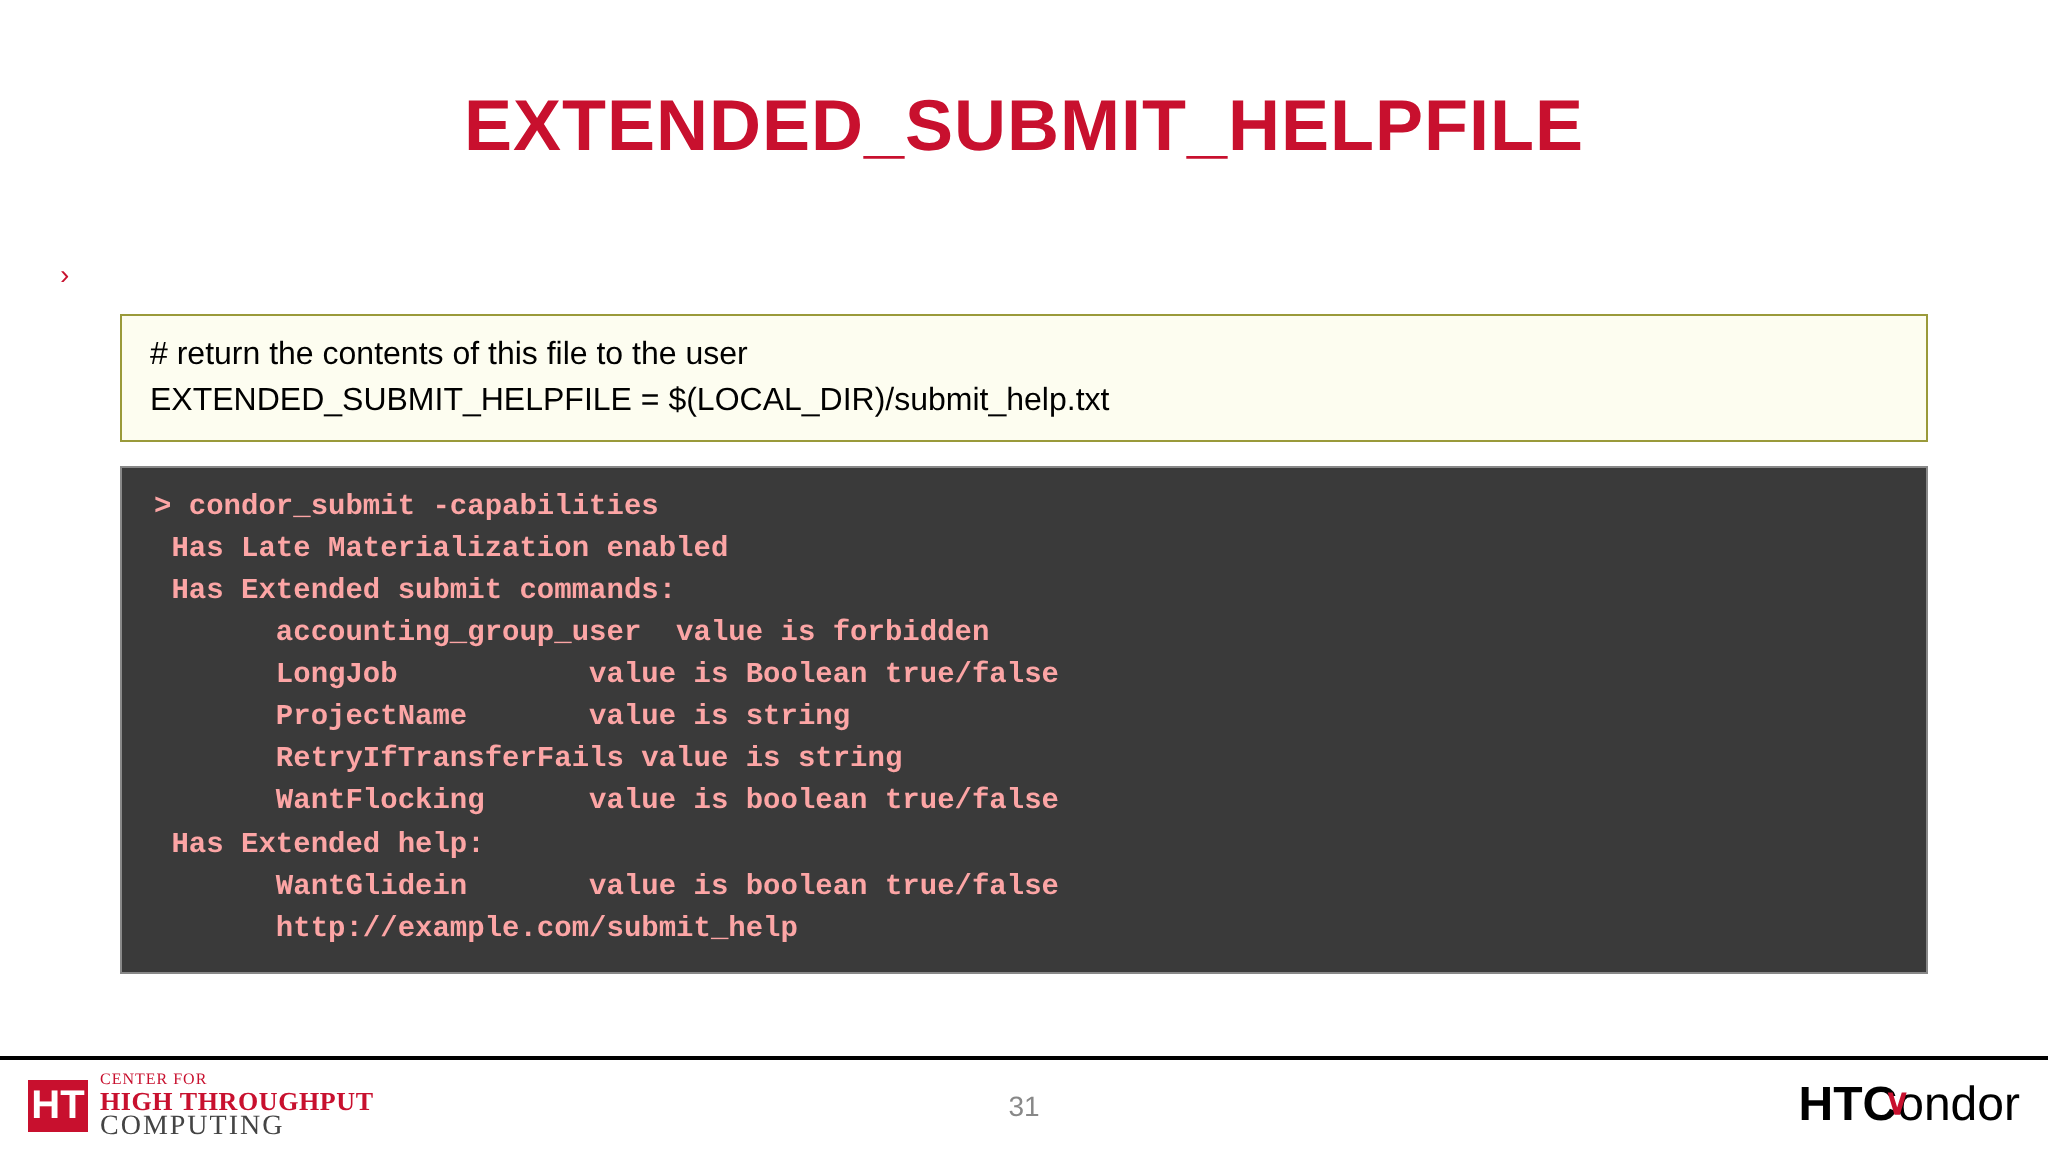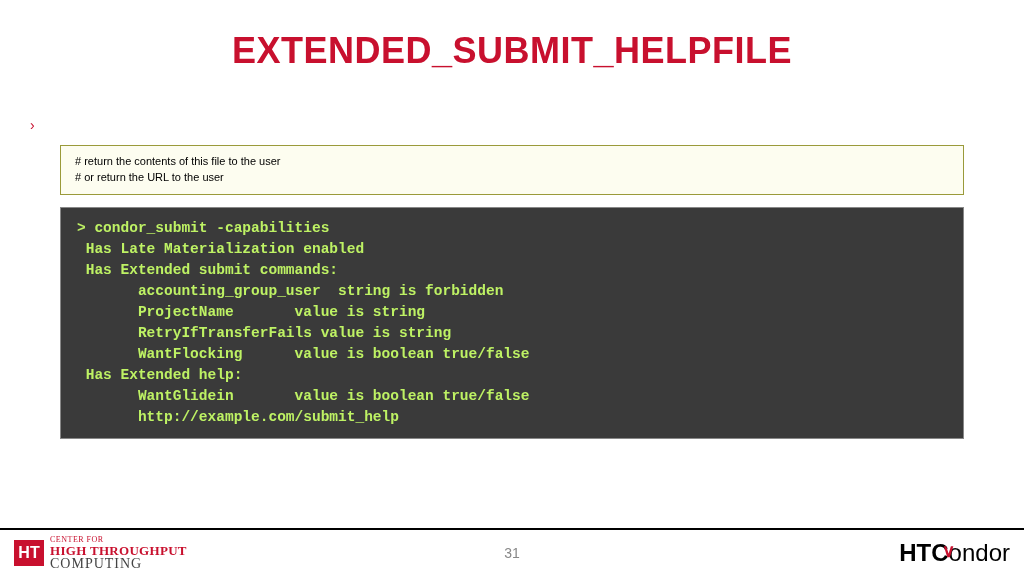--- a/index.html
+++ b/index.html
@@ -7,21 +7,21 @@
       width: 1024px;
       height: 576px;
       font-family: Arial, Helvetica, sans-serif;
       background: #fff;
       position: relative;
       overflow: hidden;
     }
     .slide {
       width: 100%;
       height: 100%;
-      padding: 20px 60px 0 60px;
+      padding: 32px 60px 0 60px;
       position: relative;
     }
     .title {
       color: #c8102e;
       font-size: 36px;
       font-weight: bold;
       text-align: center;
       margin-top: 10px;
       margin-bottom: 45px;
       letter-spacing: 0.5px;
@@ -40,28 +40,28 @@
     .bullet-text {
       font-size: 28px;
       color: #000;
     }
     .config-box {
       border: 1px solid #9a9a3a;
       background: #fdfdf0;
       padding: 8px 14px;
       margin: 0 0 12px 0;
       font-family: Arial, Helvetica, sans-serif;
-      font-size: 11px;
+      font-size: 16px;
       line-height: 1.45;
       color: #000;
     }
     .config-line { white-space: pre; }
     .terminal-box {
       background: #3a3a3a;
-      color: #bef264;
+      color: #fca5a5;
       padding: 10px 16px;
       font-family: "Courier New", Courier, monospace;
       font-size: 14.5px;
       font-weight: bold;
       line-height: 1.45;
       border: 1px solid #888;
     }
     .term-line { white-space: pre; }
     .footer {
       position: absolute;
@@ -80,21 +80,21 @@
       display: flex;
       align-items: center;
       gap: 6px;
     }
     .ht-square {
       width: 30px;
       height: 26px;
       background: #c8102e;
       color: #fff;
       font-weight: bold;
-      font-size: 16px;
+      font-size: 20px;
       display: flex;
       align-items: center;
       justify-content: center;
       font-family: Arial, sans-serif;
     }
     .chtc-text {
       display: flex;
       flex-direction: column;
       line-height: 1;
       font-family: Liberation Serif, serif;
@@ -152,28 +152,29 @@
 
 <div class="slide">
   <h1 class="title">EXTENDED_SUBMIT_HELPFILE</h1>
 
   <div class="bullet-row">
     <span class="bullet-marker">›</span>
   </div>
 
   <div class="config-box">
     <div class="config-line"># return the contents of this file to the user</div>
-    <div class="config-line"># or return the URL to the user</div>
+    <div class="config-line">EXTENDED_SUBMIT_HELPFILE = $(LOCAL_DIR)/submit_help.txt</div>
   </div>
 
   <div class="terminal-box">
     <div class="term-line">&gt; condor_submit -capabilities</div>
     <div class="term-line"> Has Late Materialization enabled</div>
     <div class="term-line"> Has Extended submit commands:</div>
-    <div class="term-line">       accounting_group_user  string is forbidden</div>
+    <div class="term-line">       accounting_group_user  value is forbidden</div>
+    <div class="term-line">       LongJob           value is Boolean true/false</div>
     <div class="term-line">       ProjectName       value is string</div>
     <div class="term-line">       RetryIfTransferFails value is string</div>
     <div class="term-line">       WantFlocking      value is boolean true/false</div>
     <div class="term-line"> Has Extended help:</div>
     <div class="term-line">       WantGlidein       value is boolean true/false</div>
     <div class="term-line">       http://example.com/submit_help</div>
   </div>
 </div>
 
 <div class="footer">

